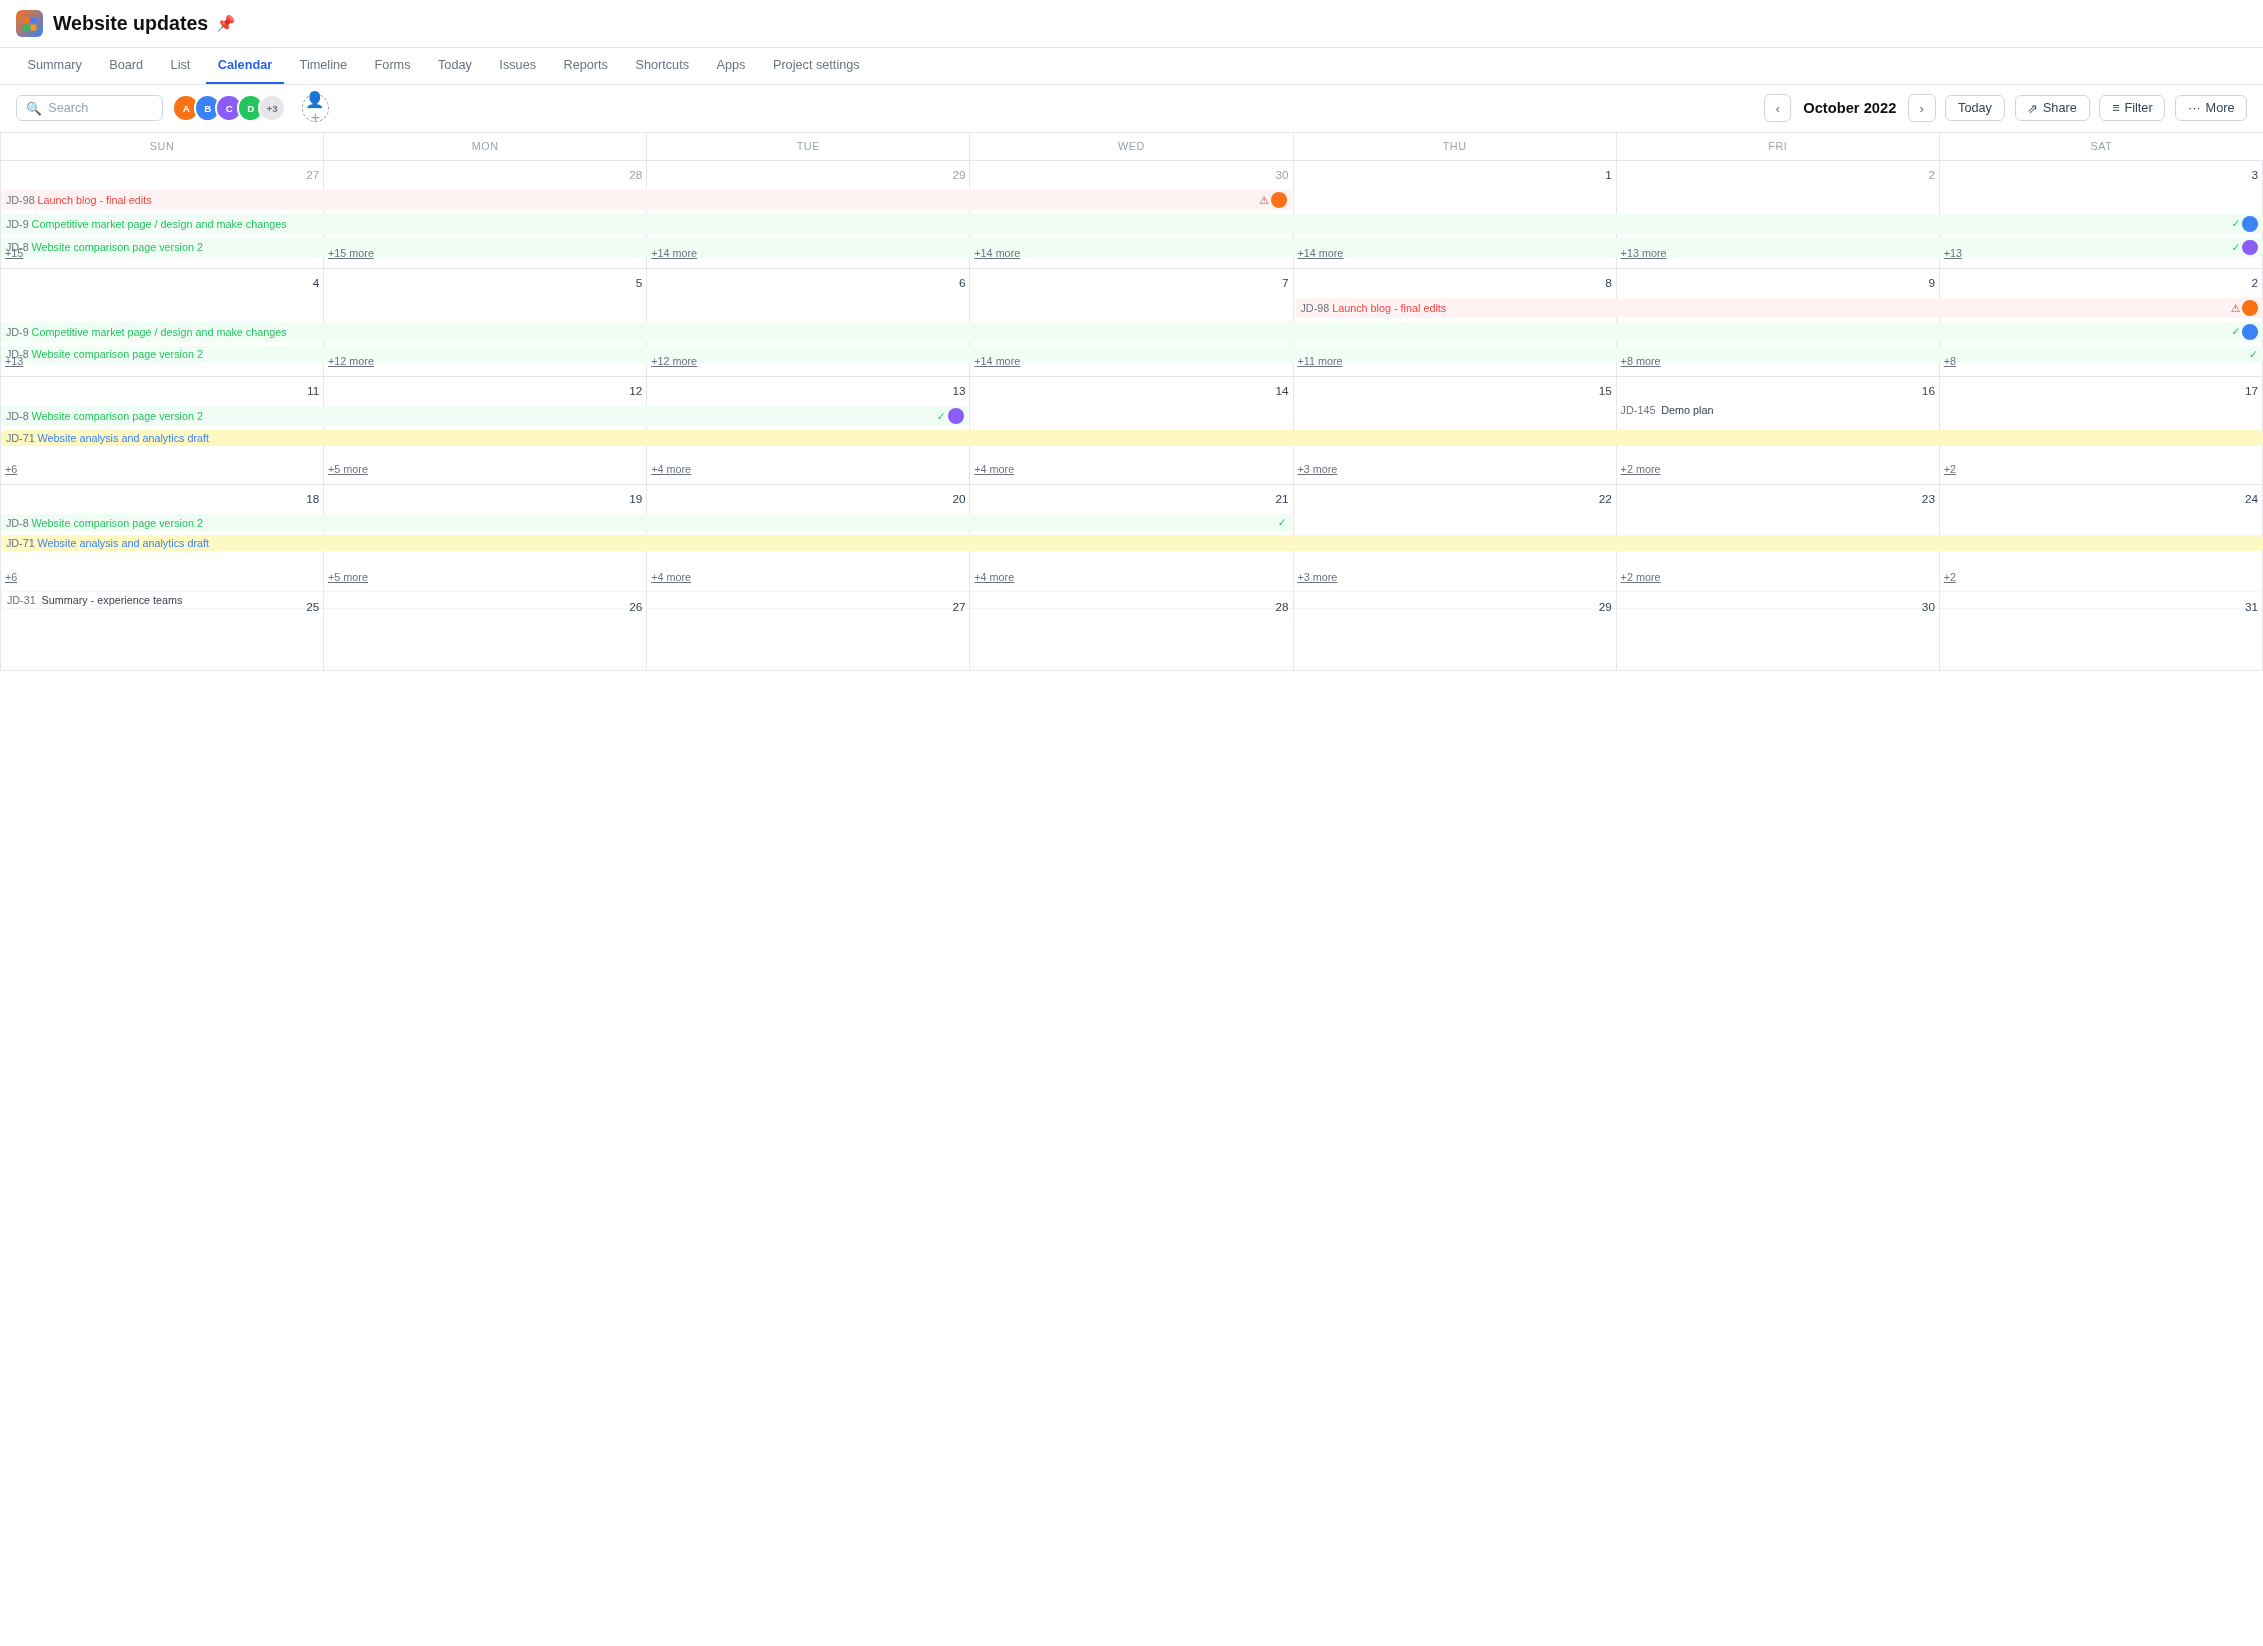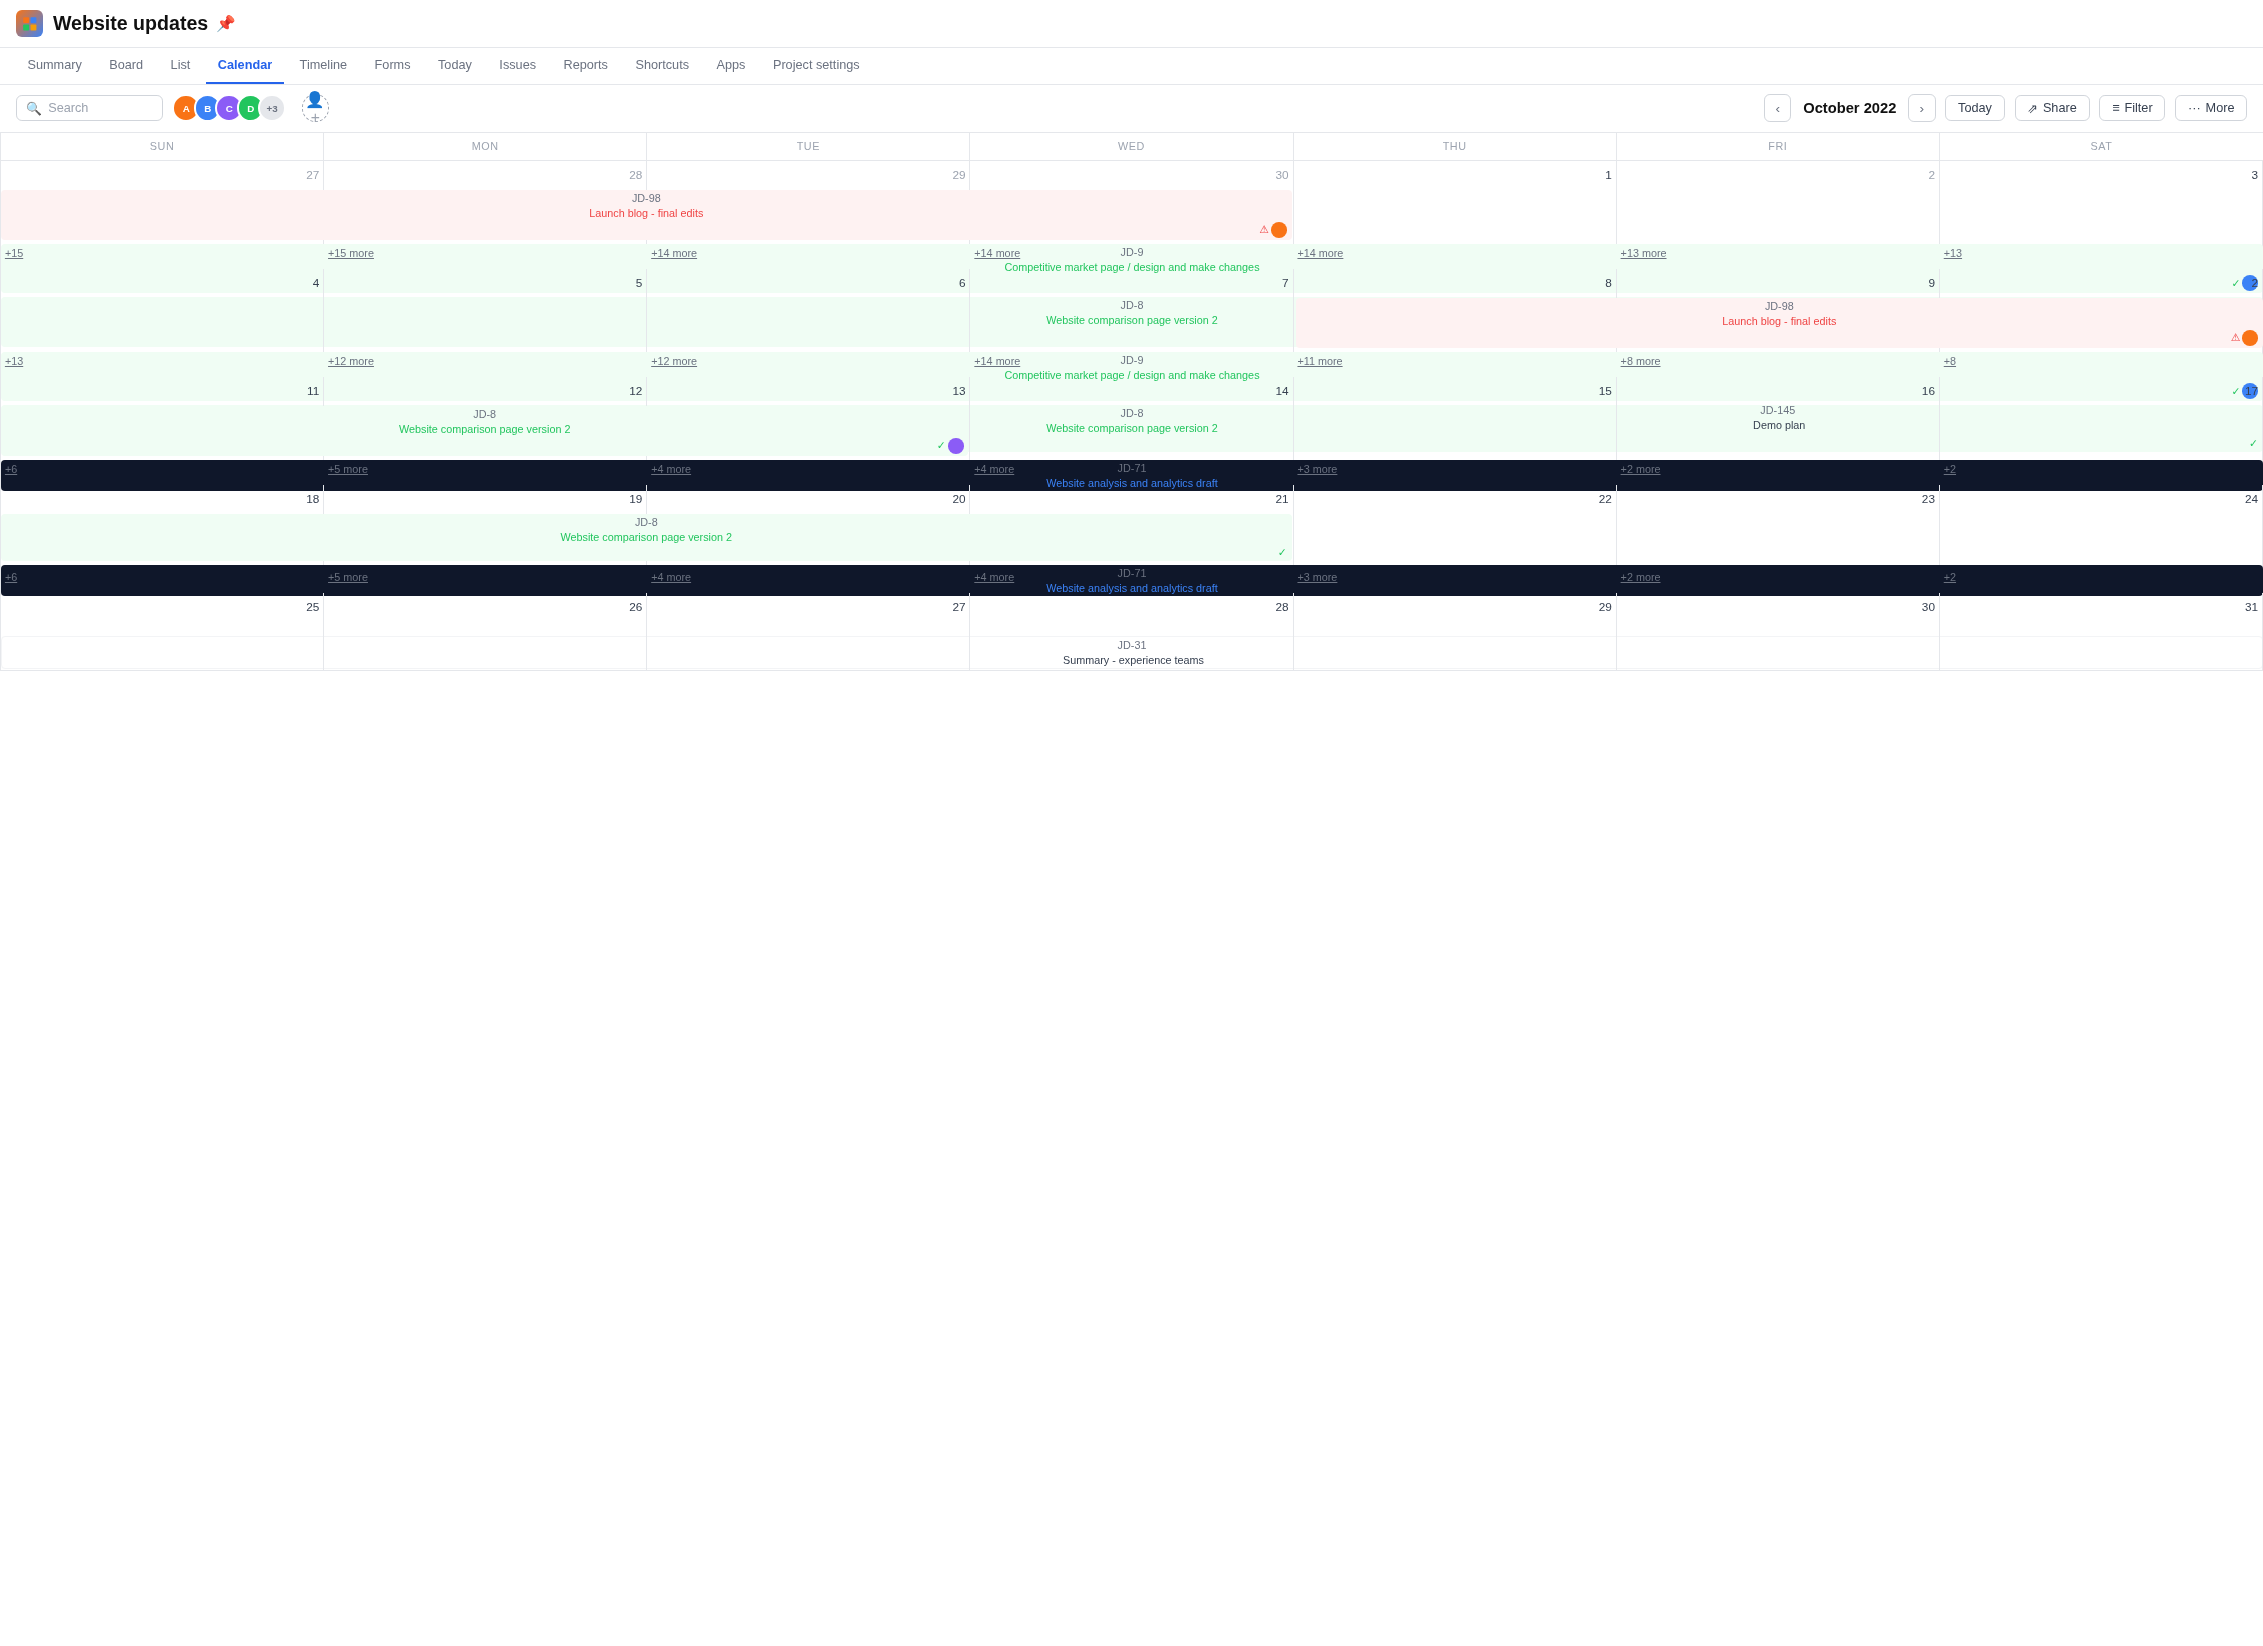--- a/index.html
+++ b/index.html
@@ -27,24 +27,24 @@
     .month-nav { display: flex; align-items: center; gap: 11.8px; }
     .month-title { font-size: 14.7px; font-weight: 600; color: #111; }
     .nav-btn { width: 27.4px; height: 27.4px; border: 1px solid #d1d5db; border-radius: 5.9px; background: #fff; cursor: pointer; display: flex; align-items: center; justify-content: center; color: #6b7280; font-size: 13.7px; }
     .today-btn { padding: 4.9px 11.8px; border: 1px solid #d1d5db; border-radius: 5.9px; background: #fff; cursor: pointer; font-size: 12.7px; color: #374151; }
     .share-btn, .filter-btn, .more-btn { padding: 4.9px 11.8px; border: 1px solid #d1d5db; border-radius: 5.9px; background: #fff; cursor: pointer; font-size: 12.7px; color: #374151; display: flex; align-items: center; gap: 4.9px; }
     .day-cell { border-right: 1px solid #e5e7eb; border-bottom: 1px solid #e5e7eb; min-height: 118px; padding: 3.9px; position: relative; vertical-align: top; }
     .day-number { text-align: right; font-size: 11.8px; color: #9ca3af; padding: 2.9px 0 4.9px 0; }
     .day-number.current-month { color: #374151; }
 
     
-    .event { border-radius: 3.9px; padding: 2px 4.9px; margin-bottom: 2px; font-size: 10.8px; cursor: pointer; white-space: nowrap; overflow: hidden; text-overflow: ellipsis; display: flex; align-items: center; gap: 2.9px; flex-direction: column; }
+    .event { border-radius: 3.9px; padding: 2px 4.9px; margin-bottom: 2px; font-size: 10.8px; cursor: pointer; white-space: nowrap; overflow: hidden; text-overflow: ellipsis; display: flex; align-items: center; gap: 2.9px; }
     .event.red-bg { background: #fef2f2; color: #374151; }
     .event.green-bg { background: #f0fdf4; color: #374151; }
-    .event.blue-bg { background: #0f172a; color: #374151; }
+    .event.blue-bg { background: #fef9c3; color: #374151; }
     .event.white-bg { background: #fff; color: #374151; }
     .event-id { color: #6b7280; }
     .event-title-red { color: #ef4444; font-weight: 500; }
     .event-title-green { color: #22c55e; font-weight: 500; }
     .event-title-blue { color: #3b82f6; font-weight: 500; }
     .event-title-gray { color: #374151; }
     .more-link { font-size: 10.8px; color: #6b7280; padding: 1px 0; cursor: pointer; text-decoration: underline; }
 
     .days-header-row { display: grid; grid-template-columns: repeat(7, 1fr); border-left: 1px solid #e5e7eb; }
     .days-header-cell { text-align: center; padding: 7.8px 3.9px; font-size: 10.8px; font-weight: 500; color: #9ca3af; text-transform: uppercase; letter-spacing: 0.05em; border-right: 1px solid #e5e7eb; border-bottom: 1px solid #e5e7eb; }

